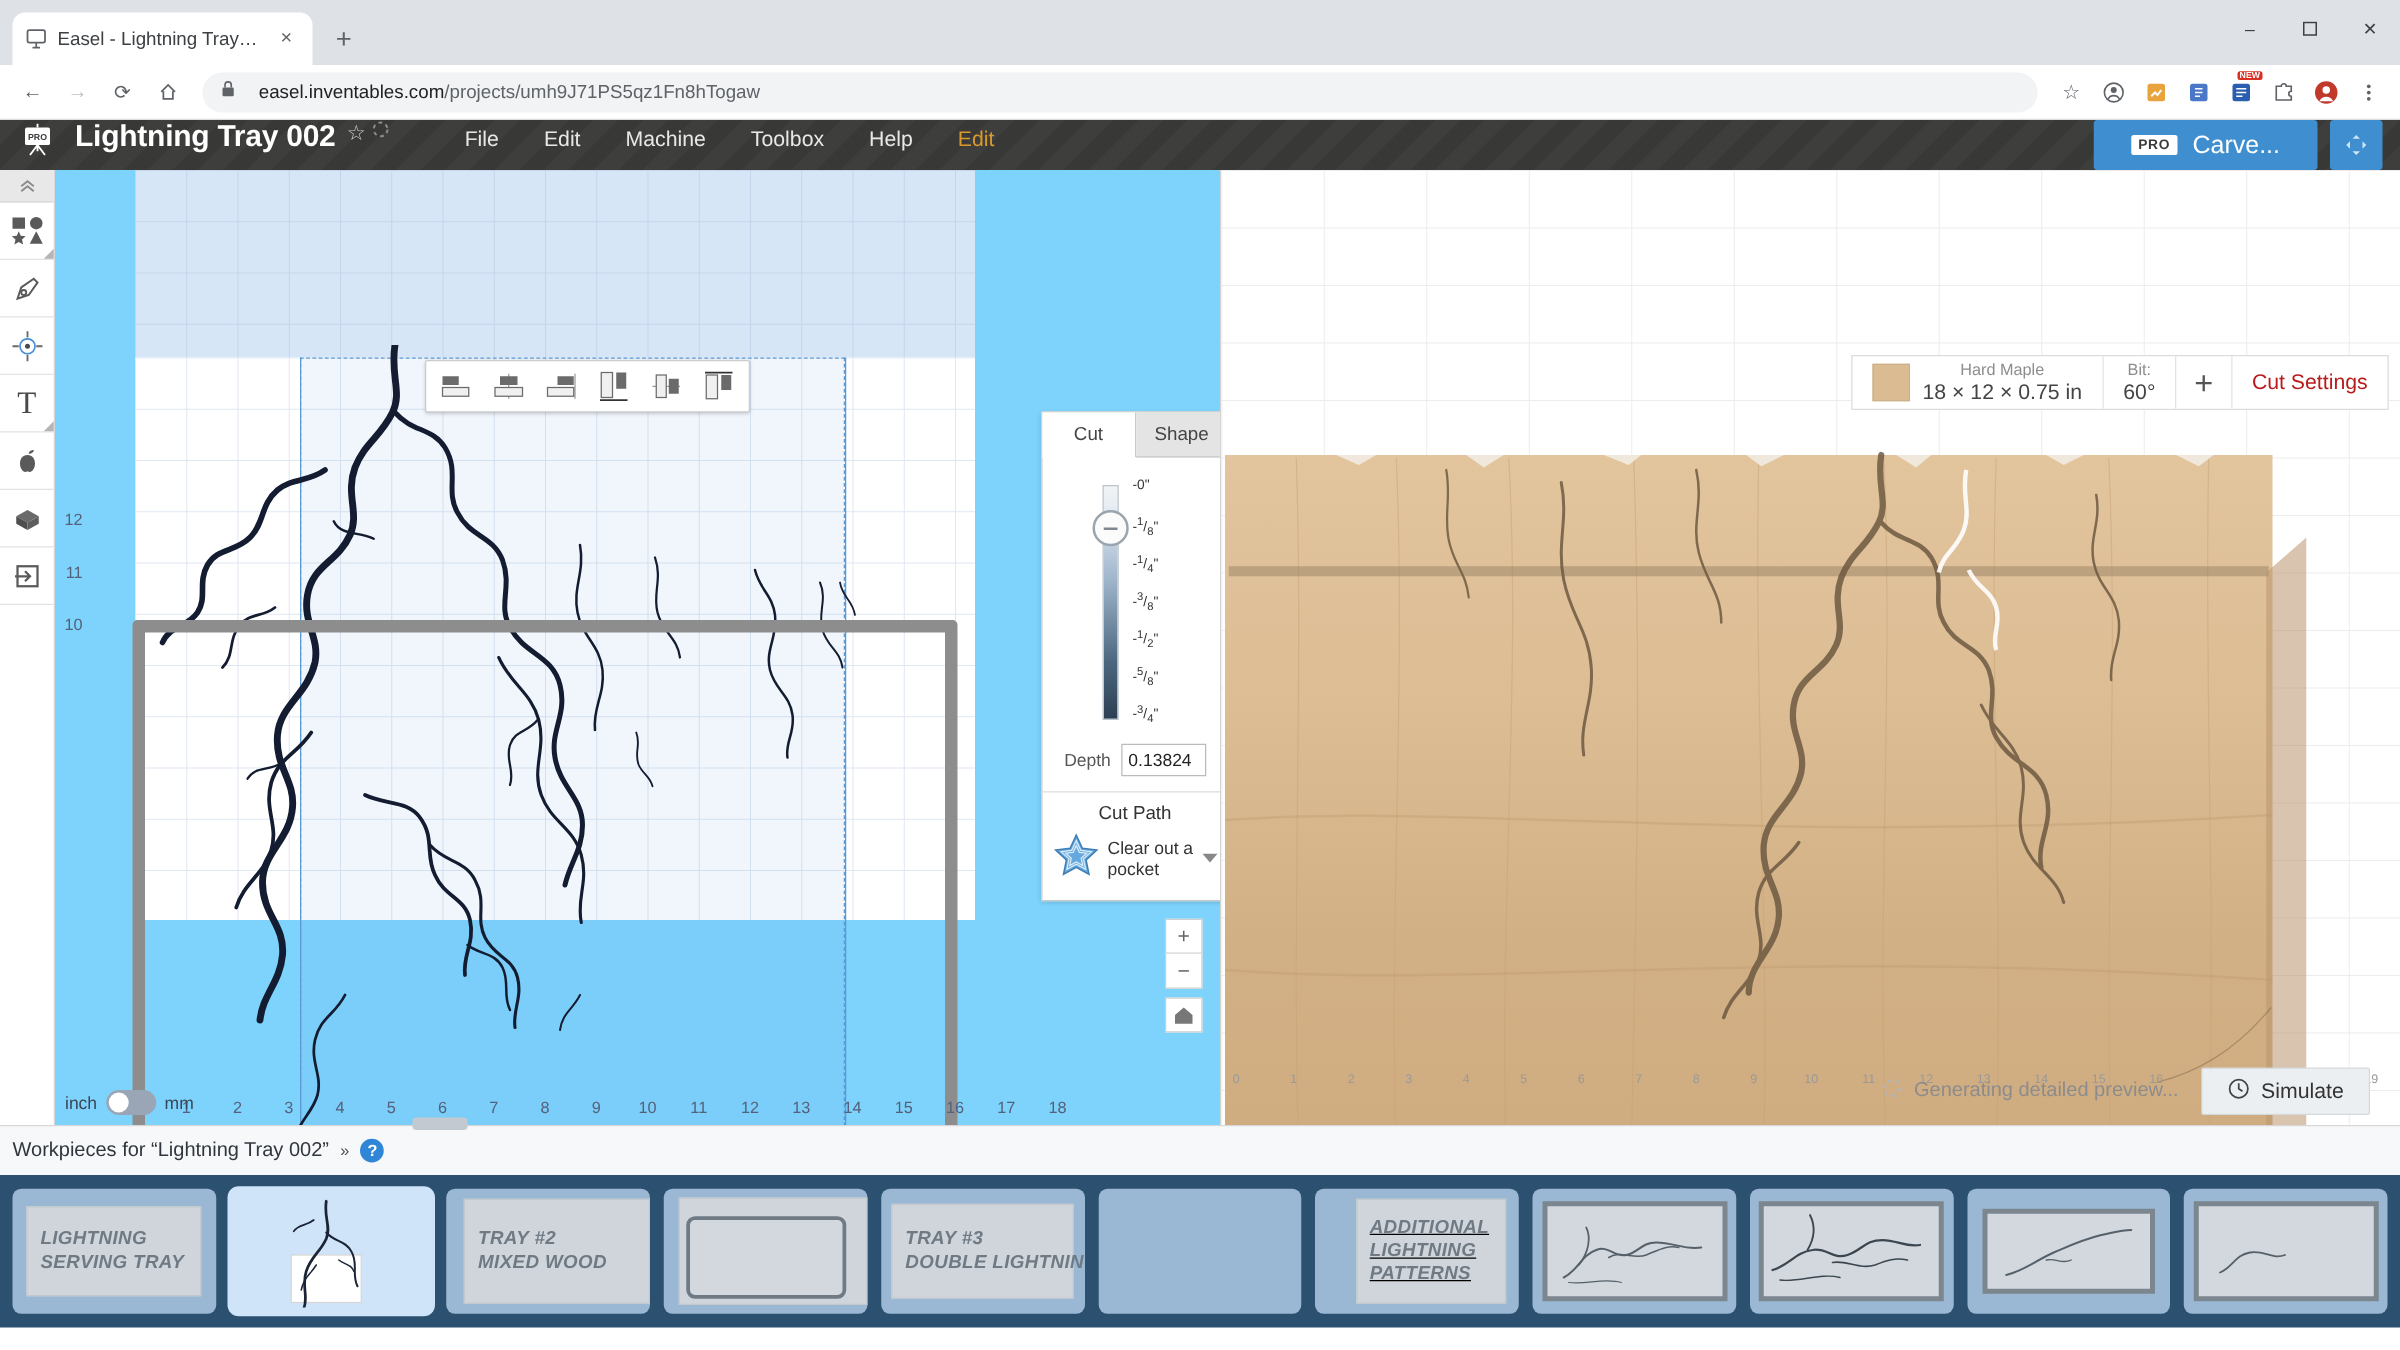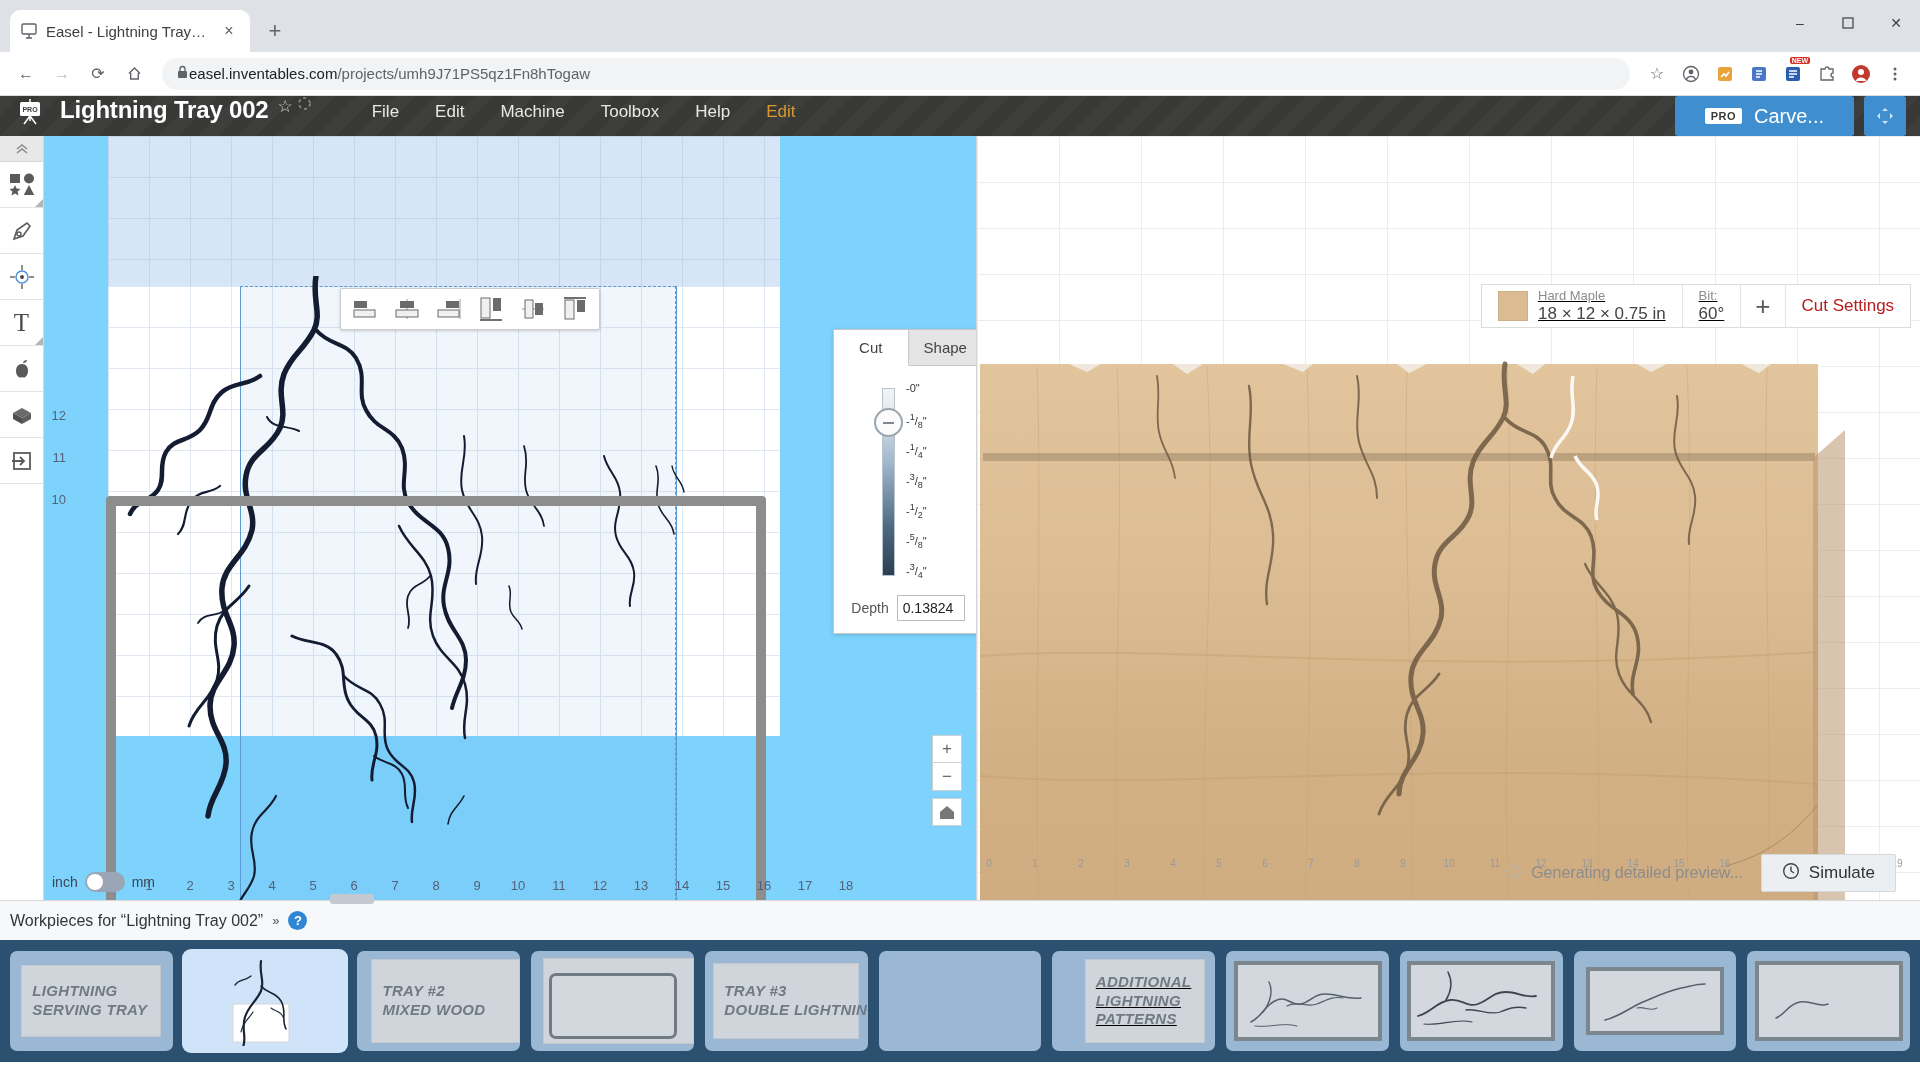--- a/index.html
+++ b/index.html
@@ -34,21 +34,21 @@
 
   .browser-toolbar {
     height: 44px; background: #fff; display: flex; align-items: center; gap: 4px;
     padding: 0 10px; border-bottom: 1px solid #dadce0;
   }
   .nav-btn { width: 32px; height: 32px; display: flex; align-items: center; justify-content: center;
     color: #5f6368; border-radius: 50%; }
   .nav-btn.disabled { color: #bdc1c6; }
   .omnibox {
     flex: 1; height: 32px; background: #f1f3f4; border-radius: 16px; display: flex;
-    align-items: center; padding: 0 14px; gap: 0; margin: 0 8px;
+    align-items: center; padding: 0 14px; gap: 18px; margin: 0 8px;
   }
   .omnibox-url { font-size: 15px; color: #202124; }
   .omnibox-url .dim { color: #5f6368; }
   .tb-icon { width: 30px; height: 30px; display: flex; align-items: center; justify-content: center;
     color: #5f6368; position: relative; }
   .ext-badge { position: absolute; top: -2px; right: -2px; background: #d93025; color: #fff;
     font-size: 7px; padding: 0 2px; border-radius: 2px; font-weight: bold; }
 
   
   .app-header {
@@ -180,21 +180,21 @@
     background-image: linear-gradient(to right, #ececec 1px, transparent 1px),
                       linear-gradient(to bottom, #ececec 1px, transparent 1px);
     background-size: 82px 46px; }
   .mat-bar {
     position: absolute; left: 504px; top: 148px; display: flex; background: #fff;
     border: 1px solid #dcdcdc; z-index: 5; height: 44px;
   }
   .mat-cell { display: flex; align-items: center; padding: 0 16px; border-right: 1px solid #e3e3e3; }
   .mat-cell:last-child { border-right: none; }
   .mat-swatch { width: 30px; height: 30px; background: #dbbb92; border: 1px solid #cbb089; margin-right: 10px; }
-  .mat-stack { display: flex; flex-direction: column; align-items: flex-start; line-height: 1.15; text-decoration: underline; }
+  .mat-stack { display: flex; flex-direction: column; align-items: center; line-height: 1.15; }
   .mat-top { font-size: 13px; color: #8d8d8d; }
   .mat-bot { font-size: 17px; color: #444; }
   .plus-cell { font-size: 26px; color: #555; padding: 0 14px; }
   .cutset-cell { font-size: 17px; color: #b91c1c; }
   .preview-ruler { position: absolute; left: 0; bottom: 26px; width: 100%; height: 16px;
     font-size: 10px; color: #999; }
   .preview-footer { position: absolute; right: 0; bottom: 0; height: 54px; display: flex;
     align-items: center; gap: 18px; padding-right: 24px; }
   .gen-text { font-size: 16px; color: #8c8c8c; display: flex; align-items: center; gap: 9px; }
   .sim-btn { background: #eceff1; border: 1px solid #d5d9dc; height: 38px; display: flex;
@@ -496,20 +496,34 @@
           <div class="tickrow" style="top:62px;">-<sup>1</sup>/<sub>4</sub>"</div>
           <div class="tickrow" style="top:92px;">-<sup>3</sup>/<sub>8</sub>"</div>
           <div class="tickrow" style="top:122px;">-<sup>1</sup>/<sub>2</sub>"</div>
           <div class="tickrow" style="top:152px;">-<sup>5</sup>/<sub>8</sub>"</div>
           <div class="tickrow" style="top:182px;">-<sup>3</sup>/<sub>4</sub>"</div>
         </div>
         <div class="depth-row">
           <span>Depth</span>
           <input class="depth-input" value="0.13824" style="">
         </div>
+        <div class="cut-path-sec">
+          <div class="cut-path-title">Cut Path</div>
+          <div class="cut-path-row">
+            <span>
+              <svg width="38" height="38" viewBox="0 0 38 38">
+                <path d="M19 3l4.9 10.6 11.6 1.4-8.6 7.9 2.3 11.5L19 28.8 8.8 34.4l2.3-11.5L2.5 15l11.6-1.4z" fill="#68a9dd" stroke="#3f7eb5" stroke-width="1.2"></path>
+                <path d="M19 7.5l3.6 7.8 8.5 1-6.3 5.8 1.7 8.4L19 26.3l-7.5 4.2 1.7-8.4-6.3-5.8 8.5-1z" fill="none" stroke="#d9ecfb" stroke-width="1"></path>
+                <path d="M19 11.5l2.5 5.4 5.9.7-4.4 4 1.2 5.8L19 24.6l-5.2 2.8 1.2-5.8-4.4-4 5.9-.7z" fill="none" stroke="#d9ecfb" stroke-width="1"></path>
+              </svg>
+            </span>
+            <span class="cut-path-label">Clear out a pocket</span>
+            <span class="caret-dn"></span>
+          </div>
+        </div>
       </div>
 
     </div>
 
     <div class="canvas-vruler">
       <div class="vtick" style="top:272px;">12</div>
       <div class="vtick" style="top:314px;">11</div>
       <div class="vtick" style="top:356px;">10</div>
     </div>
     <div class="canvas-hruler">

